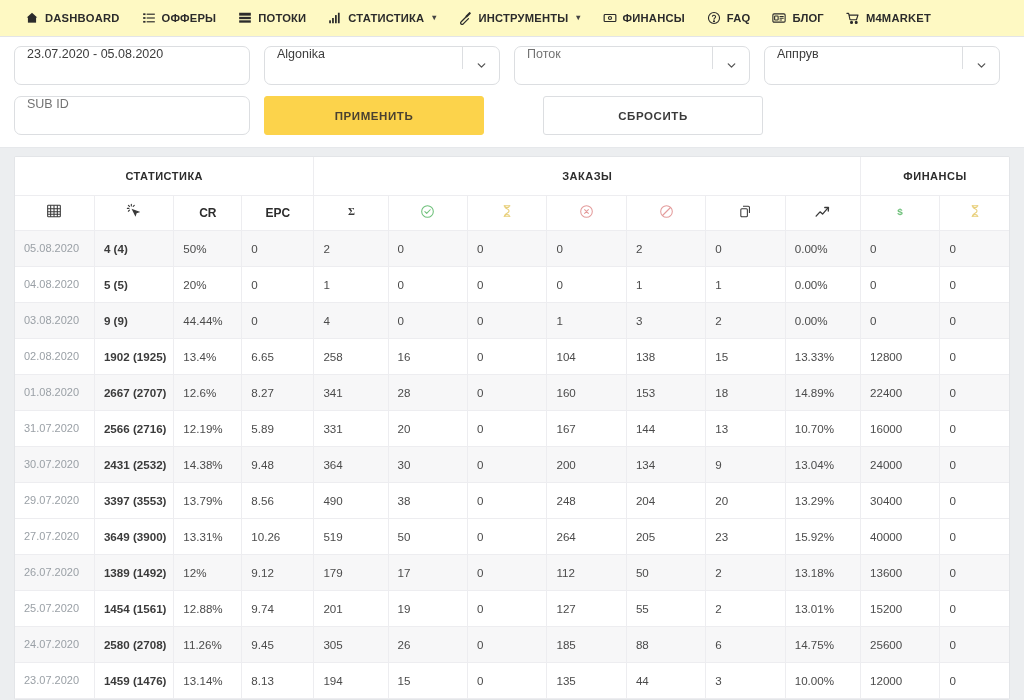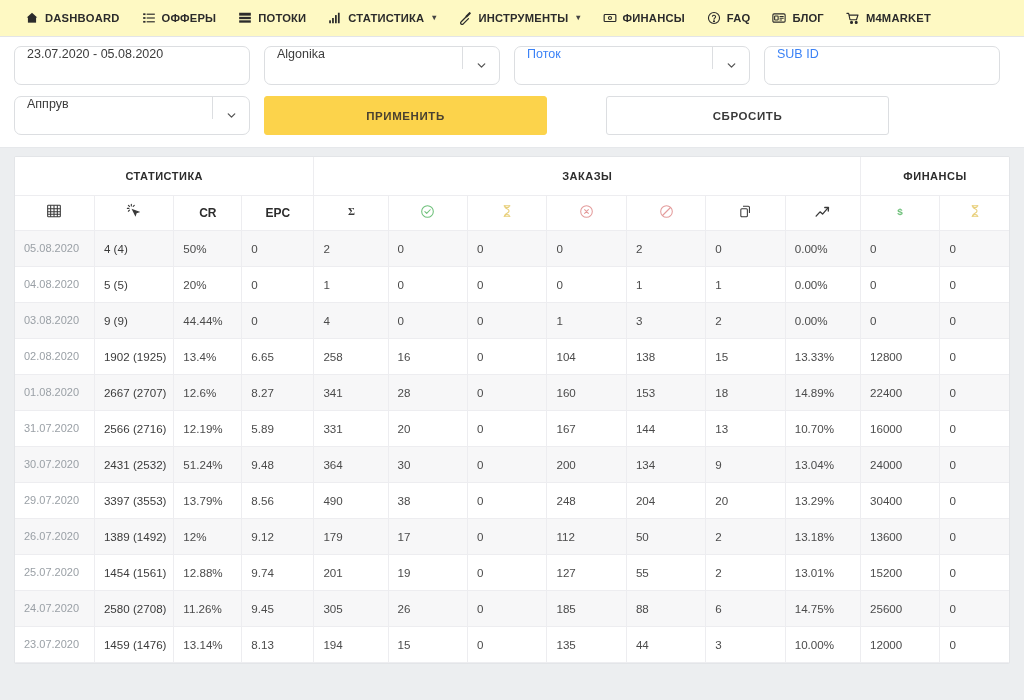--- a/index.html
+++ b/index.html
@@ -57,32 +57,32 @@
     display: flex;
     align-items: flex-start;
     padding: 0 12px;
     font-size: 12.5px;
     color: #3c3c3c;
     position: relative;
     cursor: text;
   }
   .field.select { cursor: pointer; padding-right: 0; }
   .field .val { flex: 1; overflow: hidden; white-space: nowrap; }
-  .field .ph { color: #3b82f6; }
+  .field .ph { color: #737373; }
   .sel-divider {
     width: 1px; height: 22px; background: #dcdee1; margin-right: 0px;
   }
   .sel-arrow {
     width: 36px; height: 100%;
     display: flex; align-items: center; justify-content: center;
     color: #555;
   }
   .sel-arrow svg { display:block; }
   .btn {
-    width: 283px; height: 39px;
+    width: 220px; height: 39px;
     border-radius: 3px;
     display: flex; align-items: center; justify-content: center;
     font-size: 11.5px; font-weight: bold; letter-spacing: 0.6px;
     cursor: pointer;
     border: 1px solid transparent;
   }
   .btn-apply { background: #fcd34b; color: #4a4130; border-color: #fcd34b; }
   .btn-reset { background: #fff; color: #3a3a3a; border-color: #dcdee1; margin-left: 45px; }
 
   
@@ -124,21 +124,21 @@
     font-size: 11.6px;
     color: #4b4b4b;
     padding: 0 9px;
     vertical-align: middle;
     white-space: nowrap;
     overflow: hidden;
   }
   tbody tr.odd td { background: #f7f7f8; }
   tbody tr.even td { background: #ffffff; }
   tbody td.date { color: #9aa0a6; font-size: 11px; text-align: left; }
-  tbody td.clicks { font-weight: normal; color: #3b3b3b; }
+  tbody td.clicks { font-weight: bold; color: #3b3b3b; }
 
   
   .ic-green { color: #6ec07a; }
   .ic-yellow { color: #e8cf7a; }
   .ic-red { color: #e39b9b; }
   .ic-dark { color: #3a3a3a; }
 </style>
 </head>
 <body>
 
@@ -260,34 +260,34 @@
     <span class="val ph">Поток</span>
     <span class="sel-divider"></span>
     <span class="sel-arrow">
       <svg width="13" height="13" viewBox="0 0 24 24" fill="none" stroke="currentColor" stroke-width="2.4" stroke-linecap="round" stroke-linejoin="round">
           <polyline points="6 9 12 15 18 9"></polyline>
         </svg>
     </span>
   </div>
 
 
-  <div class="field">
-    <span class="val ph">SUB ID</span>
-  </div>
-
   <div class="field select">
     <span class="val">Аппрув</span>
     <span class="sel-divider"></span>
     <span class="sel-arrow">
       <svg width="13" height="13" viewBox="0 0 24 24" fill="none" stroke="currentColor" stroke-width="2.4" stroke-linecap="round" stroke-linejoin="round">
           <polyline points="6 9 12 15 18 9"></polyline>
         </svg>
     </span>
   </div>
 
+  <div class="field">
+    <span class="val ph">SUB ID</span>
+  </div>
+
   <div class="btn btn-apply">
     <span>ПРИМЕНИТЬ</span>
   </div>
 
   <div class="btn btn-reset">
     <span>СБРОСИТЬ</span>
   </div>
 </div>
 
 <div class="table-wrap">
@@ -474,21 +474,21 @@
           <td>167</td>
           <td>144</td>
           <td>13</td>
           <td>10.70%</td>
           <td>16000</td>
           <td>0</td>
         </tr>
         <tr class="odd">
           <td class="date">30.07.2020</td>
           <td class="clicks">2431 (2532)</td>
-          <td>51.24%</td>
+          <td>14.38%</td>
           <td>9.48</td>
           <td>364</td>
           <td>30</td>
           <td>0</td>
           <td>200</td>
           <td>134</td>
           <td>9</td>
           <td>13.04%</td>
           <td>24000</td>
           <td>0</td>
@@ -499,20 +499,35 @@
           <td>13.79%</td>
           <td>8.56</td>
           <td>490</td>
           <td>38</td>
           <td>0</td>
           <td>248</td>
           <td>204</td>
           <td>20</td>
           <td>13.29%</td>
           <td>30400</td>
+          <td>0</td>
+        </tr>
+        <tr class="even">
+          <td class="date">27.07.2020</td>
+          <td class="clicks">3649 (3900)</td>
+          <td>13.31%</td>
+          <td>10.26</td>
+          <td>519</td>
+          <td>50</td>
+          <td>0</td>
+          <td>264</td>
+          <td>205</td>
+          <td>23</td>
+          <td>15.92%</td>
+          <td>40000</td>
           <td>0</td>
         </tr>
         <tr class="odd">
           <td class="date">26.07.2020</td>
           <td class="clicks">1389 (1492)</td>
           <td>12%</td>
           <td>9.12</td>
           <td>179</td>
           <td>17</td>
           <td>0</td>

